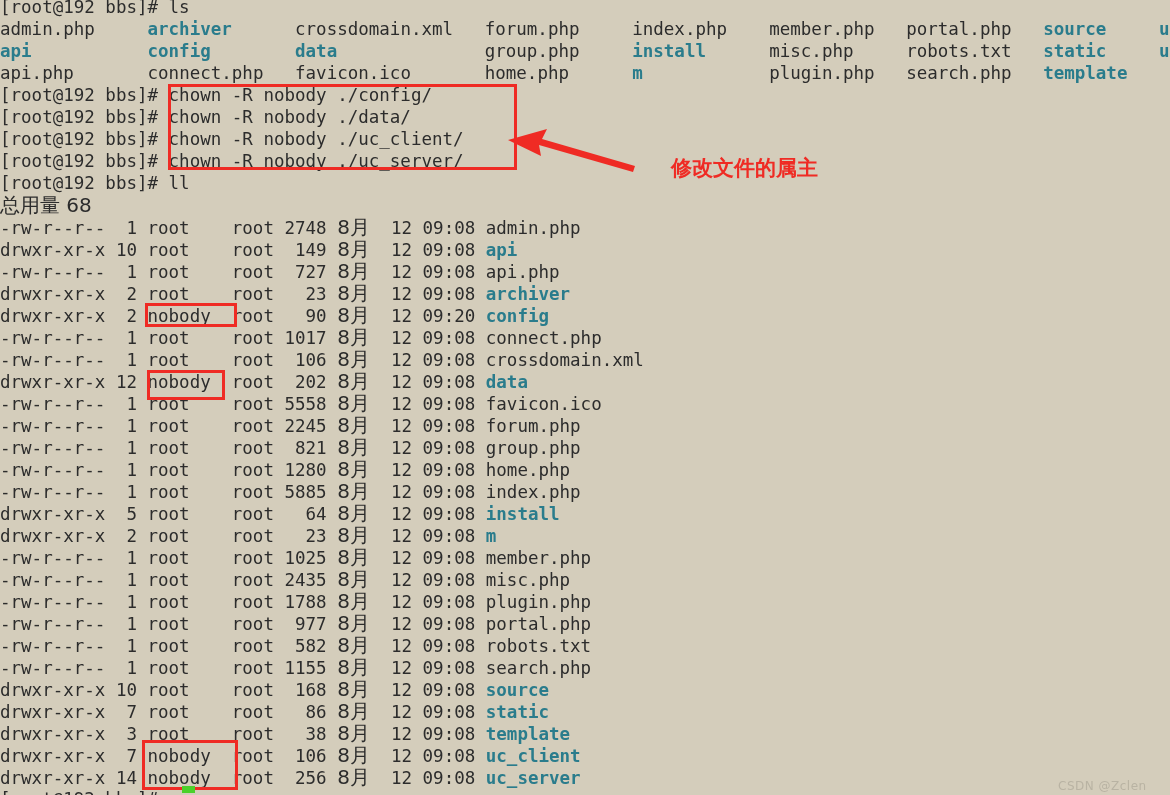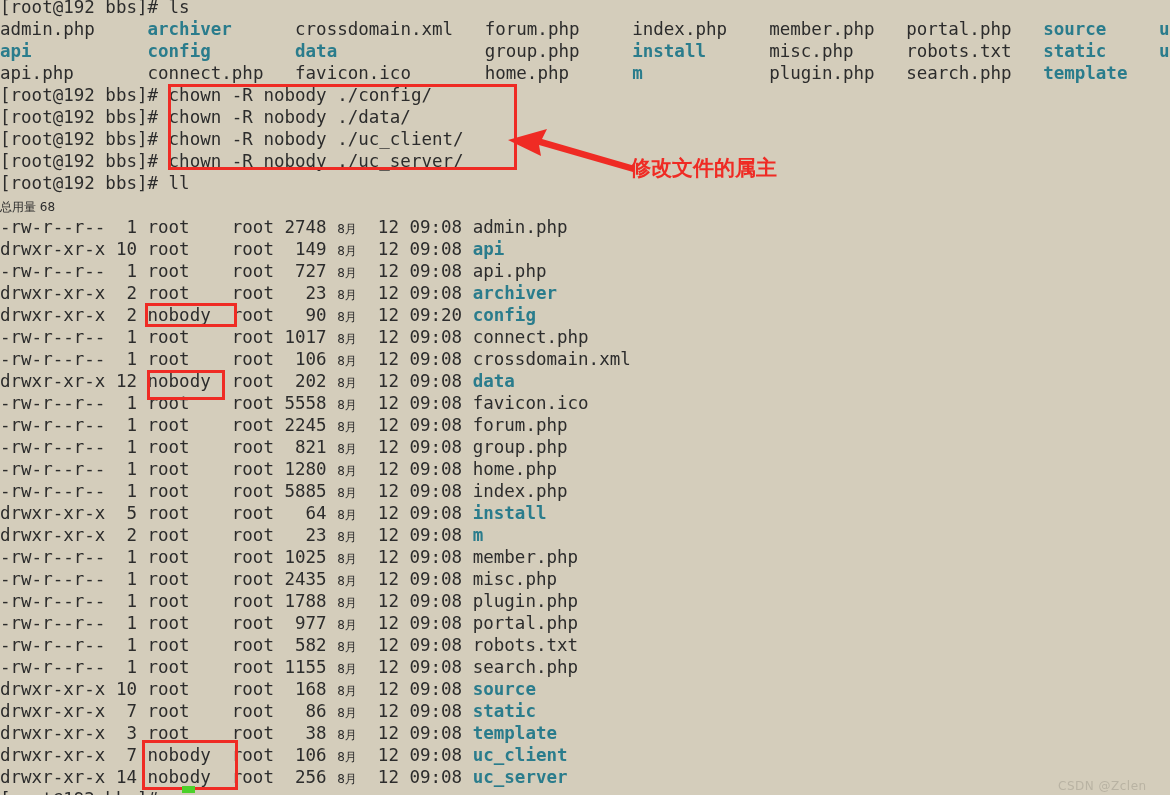--- a/index.html
+++ b/index.html
@@ -29,37 +29,38 @@
     width: 1170px;
     white-space: pre;
   }
   .line {
     height: 22px;
     white-space: pre;
     letter-spacing: 0px;
   }
   .dir  { color: #2a7c8c; font-weight: bold; text-align: center; }
   .fil  { color: #2c2c2c; }
-  .cjk  { font-family: "DejaVu Sans", "Liberation Sans", sans-serif; font-size: 12px; margin-top: 20px; }
+  .cjk  { font-family: "DejaVu Sans", "Liberation Sans", sans-serif; font-size: 20px; margin-top: 20px; }
 
   
   .anno-box {
     position: absolute;
     border: 3px solid #ef2b24;
     box-sizing: border-box;
     pointer-events: none;
   }
   .anno-text {
     position: absolute;
     color: #ef2b24;
     font-family: "DejaVu Sans", "Liberation Sans", sans-serif;
     font-weight: bold;
     font-size: 21px;
     line-height: 21px;
     white-space: pre;
+    margin-left: 41px;
   }
   .anno-arrow {
     position: absolute;
     pointer-events: none;
   }
   .cursor-block {
     position: absolute;
     background: #4bd12a;
   }
   .watermark {

